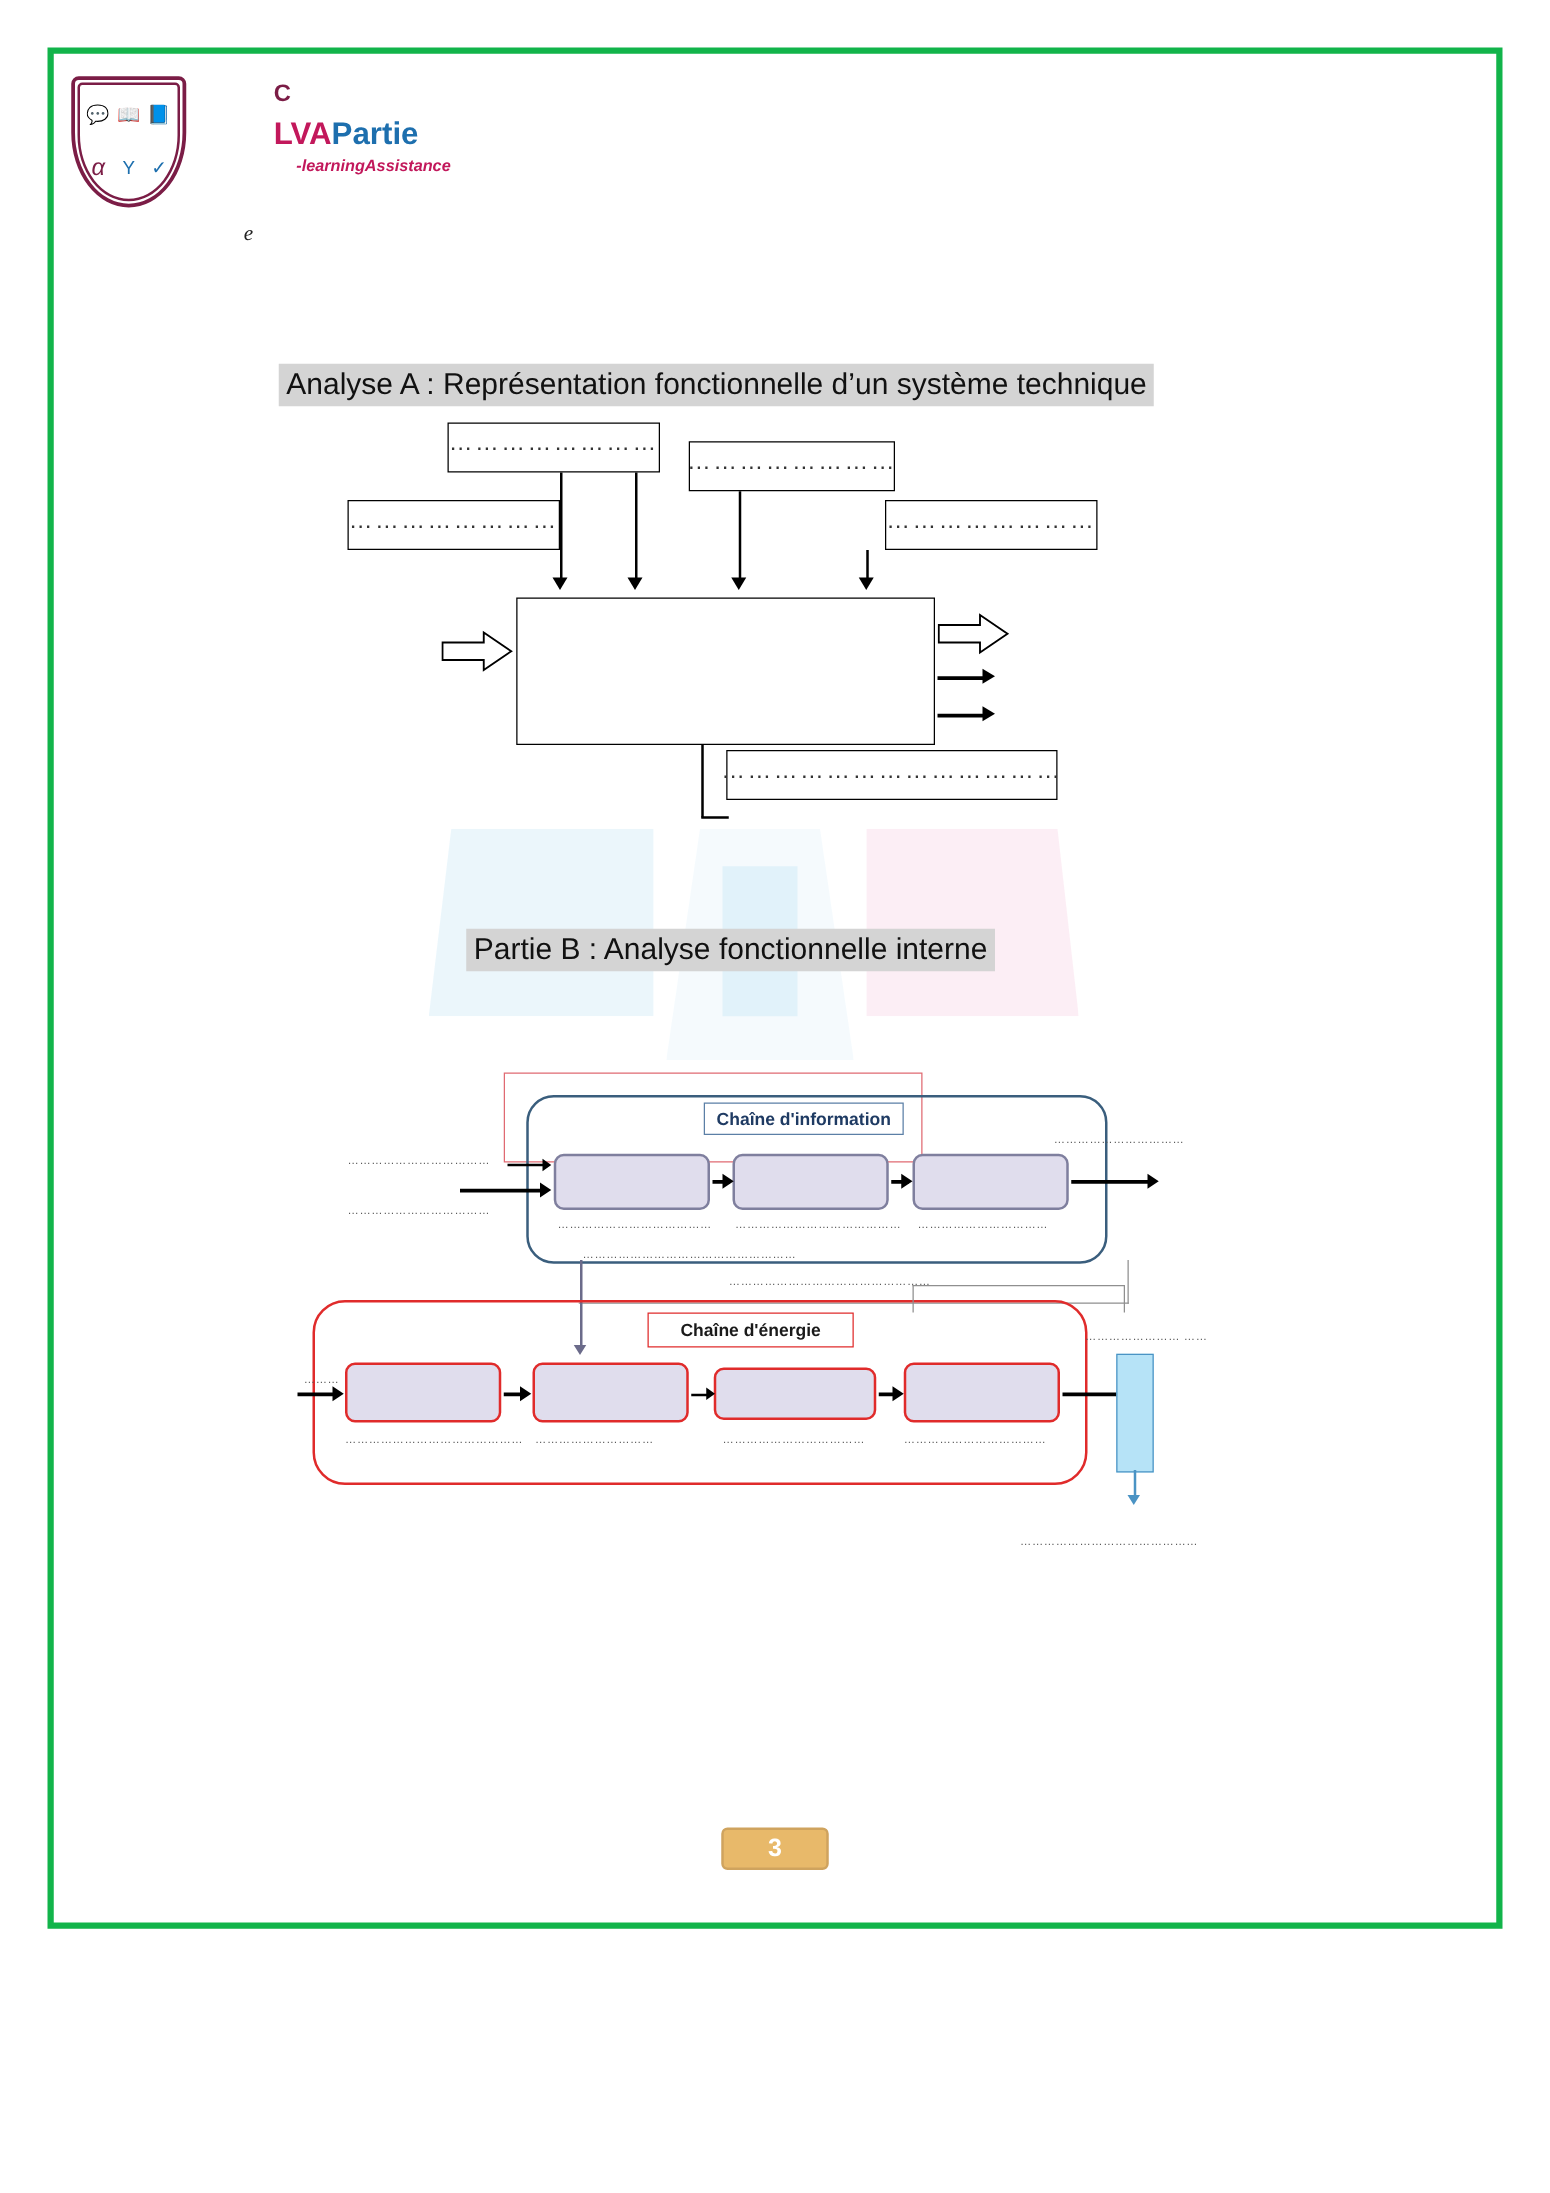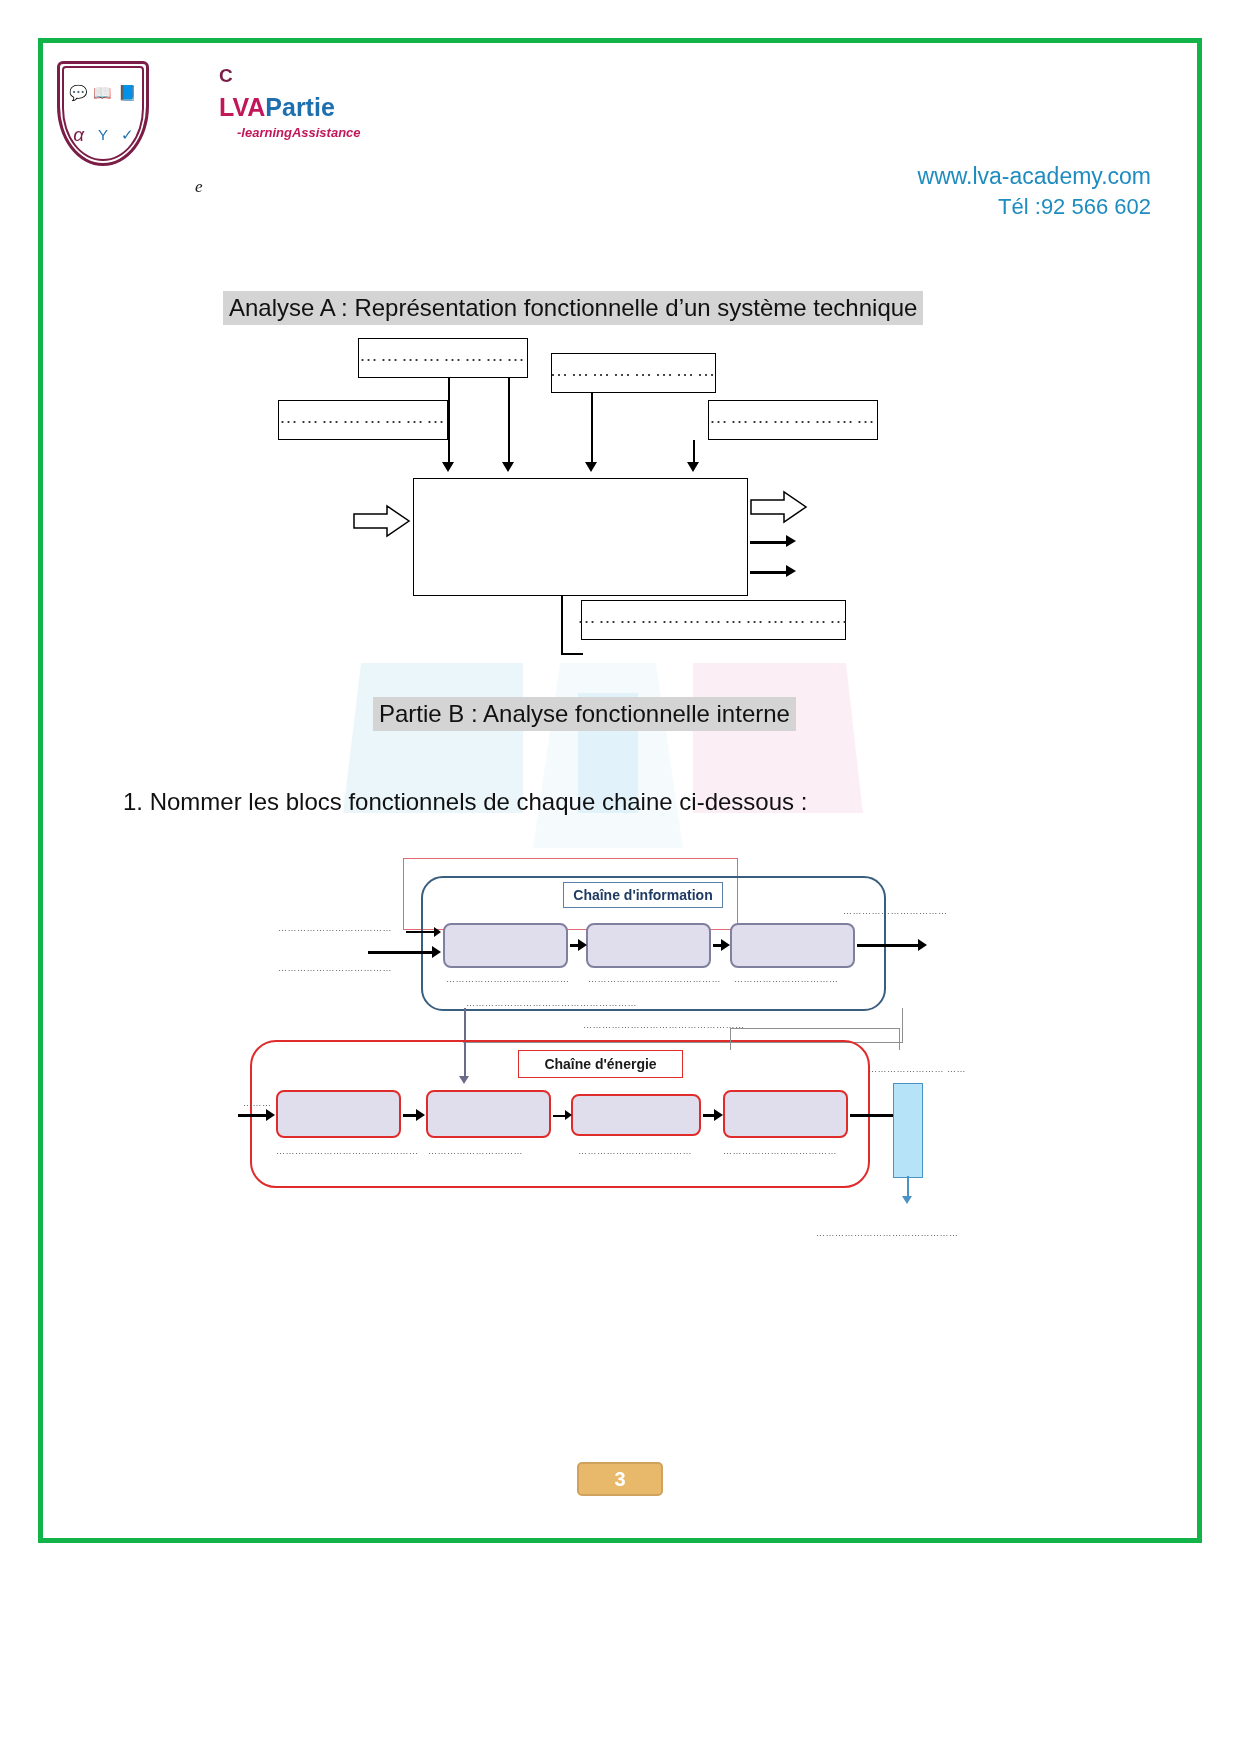--- a/index.html
+++ b/index.html
@@ -107,21 +107,21 @@
   .arrowhead-right {
     position:absolute; width:0;height:0;
     border-top:6px solid transparent; border-bottom:6px solid transparent;
     border-left:10px solid #000;
   }
   .bigarrow-right {
     position:absolute;
   }
 
   
-  .partB-title { position:absolute; left:330px; top:654px; }
+  .partB-title { position:absolute; left:330px; top:700px; }
   .q1 {
     position:absolute; left:80px; top:745px;
     font-size: 24px; color:#111;
   }
 
   .watermark {
     position:absolute; left:300px; top:620px;
     width: 520px; height: 215px;
     opacity: 0.30;
     pointer-events:none;
@@ -222,24 +222,20 @@
 
     <div class="brand">
       <div class="c-letter">C</div>
       <div class="lva">
         <span class="lva-red">LVA</span><span class="lva-blue">Partie</span>
       </div>
       <div class="tag">-learningAssistance</div>
     </div>
     <div class="e-letter">e</div>
 
-    <div class="contact">
-      <div>www.lva-academy.com</div>
-      <div class="tel">Tél :92 566 602</div>
-    </div>
   </div>
 
   <div class="partA-title">
     <span class="band">Analyse A : Représentation fonctionnelle  d’un système technique</span>
   </div>
 
   <div class="diagA">
 
     <div class="ibox" style="left:85px; top:0px; width:170px; height:40px;">……………………</div>
     <div class="ibox" style="left:278px; top:15px; width:165px; height:40px;">……………………</div>
@@ -287,21 +283,20 @@
         clip-path: polygon(18% 0, 82% 0, 100% 100%, 0 100%);"></div>
     <div class="wm-shape" style="left:350px;top:0;width:170px;height:150px;background:#f7c9e0;
         clip-path: polygon(0 0, 90% 0, 100% 100%, 0 100%);"></div>
     <div class="wm-shape" style="left:235px;top:30px;width:60px;height:120px;background:#9fd6ef;"></div>
   </div>
 
   <div class="partB-title">
     <span class="band">Partie B : Analyse  fonctionnelle  interne</span>
   </div>
 
-  <div class="q1">1. Nommer les blocs fonctionnels de chaque chaine ci-dessous :</div>
 
   <div class="diagB">
 
     <div class="chain-thin-red" style="left:165px; top:0px; width:335px; height:72px;"></div>
 
     <div class="chain-outer-blue" style="left:183px; top:18px; width:465px; height:135px;"></div>
 
     <div class="lbl" style="left:325px; top:24px; width:160px; height:26px;">Chaîne d'information</div>
 
     <div class="blk" style="left:205px; top:65px; width:125px; height:45px;"></div>

